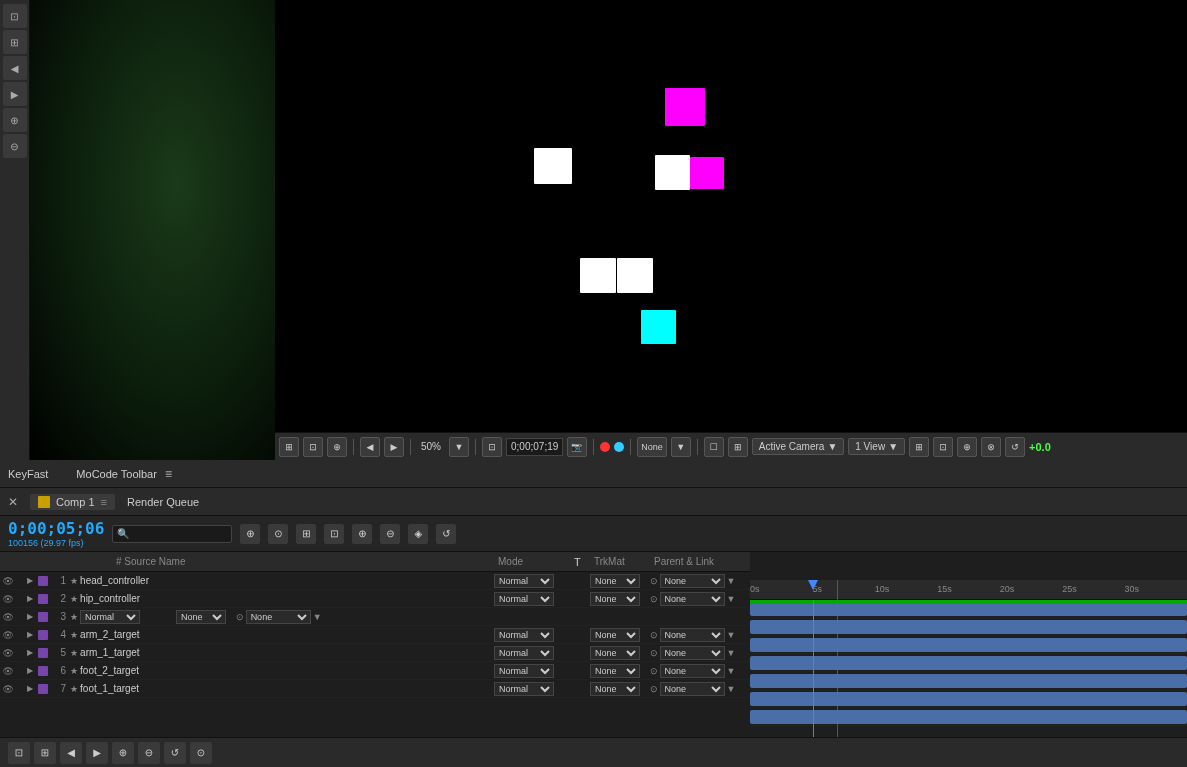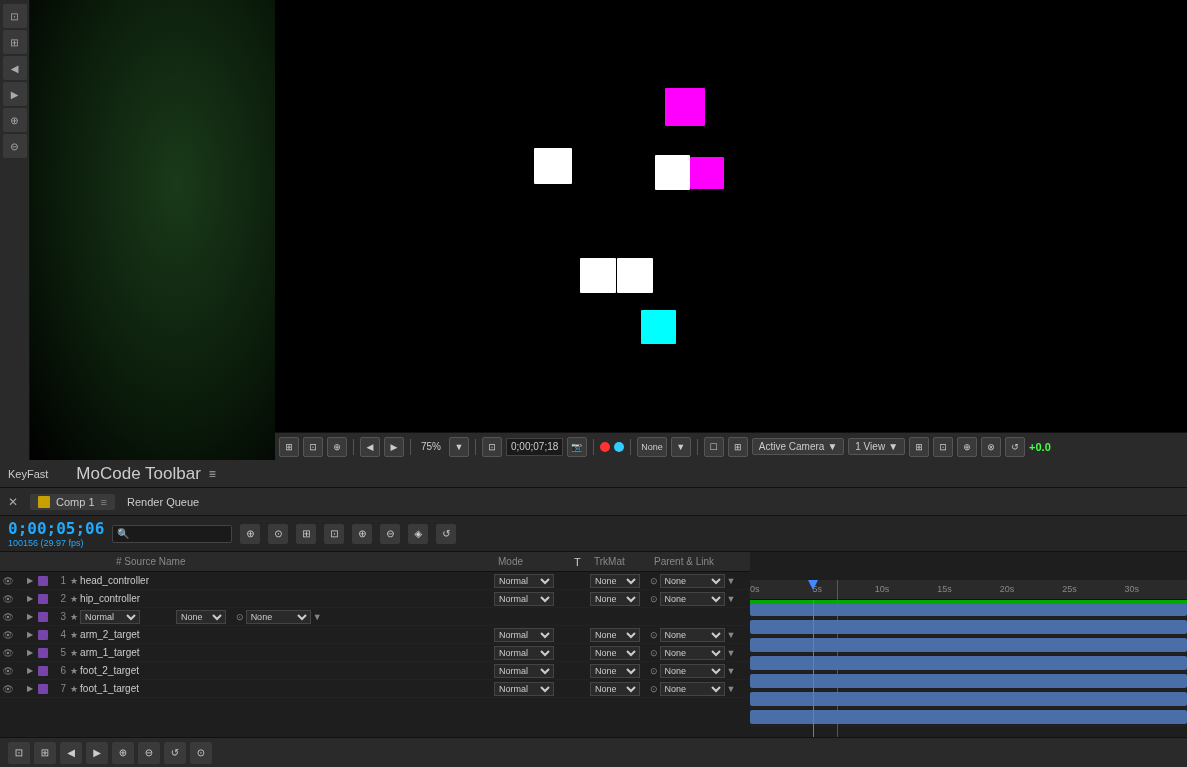--- a/index.html
+++ b/index.html
@@ -520,25 +520,25 @@
       </div>
 
     <div class="preview-toolbar">
       <div class="toolbar-btn">⊞</div>
       <div class="toolbar-btn">⊡</div>
       <div class="toolbar-btn">⊕</div>
       <div class="toolbar-separator"></div>
       <div class="toolbar-btn">◀</div>
       <div class="toolbar-btn">▶</div>
       <div class="toolbar-separator"></div>
-      <div class="zoom-display">75%</div>
+      <div class="zoom-display">50%</div>
       <div class="toolbar-btn">▼</div>
       <div class="toolbar-separator"></div>
       <div class="toolbar-btn">⊡</div>
-      <div class="timecode-display">0;00;07;18</div>
+      <div class="timecode-display">0;00;07;19</div>
       <div class="toolbar-btn">📷</div>
       <div class="toolbar-separator"></div>
       <div style="width:10px;height:10px;border-radius:50%;background:#ff3333;"></div>
       <div style="width:10px;height:10px;border-radius:50%;background:#33ccff;"></div>
       <div class="toolbar-separator"></div>
       <div class="toolbar-btn">None</div>
       <div class="toolbar-btn">▼</div>
       <div class="toolbar-separator"></div>
       <div class="toolbar-btn">☐</div>
       <div class="toolbar-btn">⊞</div>
@@ -557,21 +557,21 @@
       <div class="toolbar-btn">↺</div>
       <div class="green-value">+0.0</div>
     </div>
   </div>
 </div>
 
 <div class="bottom-area" style="flex:1; display:flex; flex-direction:column;">
 
   <div class="mocode-toolbar">
     <span style="color:#ccc; font-size:11px;">KeyFast</span>
-    <span style="color:#ccc; font-size:17px; margin-left:20px;">MoCode Toolbar</span>
+    <span style="color:#ccc; font-size:11px; margin-left:20px;">MoCode Toolbar</span>
     <span style="color:#aaa; font-size:12px; cursor:pointer;">≡</span>
   </div>
 
   <div style="flex:1; display:flex; flex-direction:column; background:#1e1e1e;">
 
     <div class="timeline-header">
       <span class="close-btn">✕</span>
       <div class="comp-tab">
         <div class="comp-color-box"></div>
         <span>Comp 1</span>

